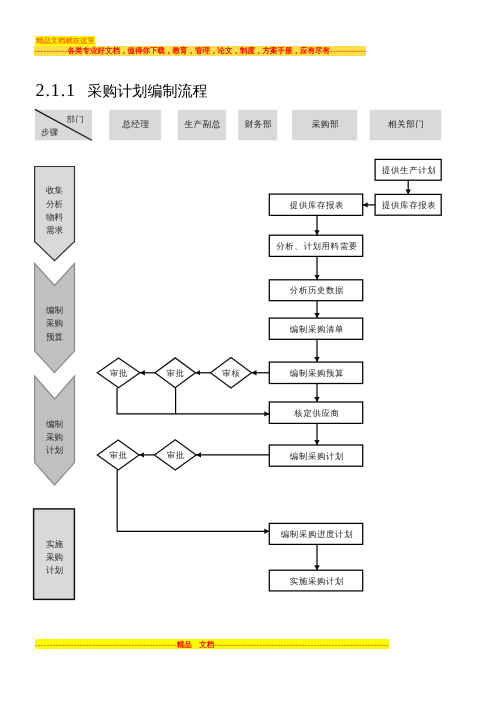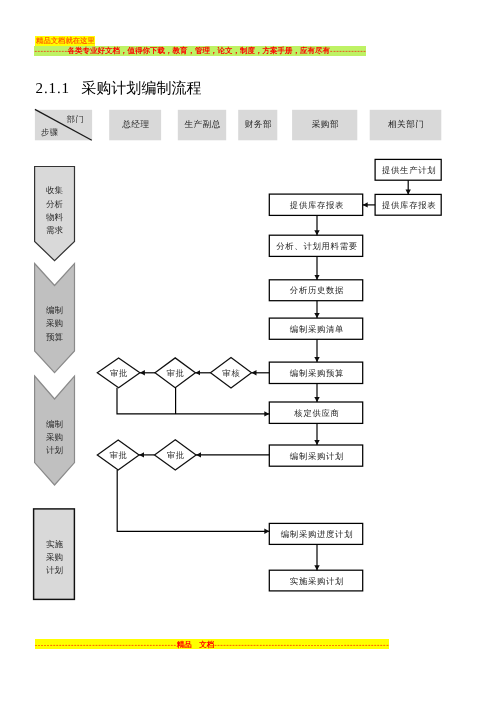--- a/index.html
+++ b/index.html
@@ -7,29 +7,29 @@
        font-family:"Liberation Serif",serif;
        -webkit-font-smoothing:antialiased;
        text-rendering:geometricPrecision;}
   #page{position:absolute;left:0;top:0;width:496px;height:702px;background:#fff;will-change:transform;}
 
   
   .promoblock{position:absolute;left:34.6px;top:35.6px;}
   .promo1{background:#ffff00;color:#ff6a00;font-size:7.3px;font-weight:bold;
           line-height:10px;height:10px;letter-spacing:0.03px;white-space:nowrap;
           display:block;width:60.6px;padding-left:1.5px;box-sizing:border-box;}
-  .promo2{background:#bef264;color:#ff0000;font-size:7.5px;font-weight:bold;
+  .promo2{background:#fde047;color:#ff0000;font-size:7.5px;font-weight:bold;
           line-height:10px;height:10px;white-space:nowrap;
           display:block;margin-left:-0.2px;}
   .dash{letter-spacing:0.52px;}
   .cjk{letter-spacing:0px;}
 
   
   .title{position:absolute;left:35.6px;top:79.5px;color:#000;white-space:nowrap;}
-  .title .num{font-size:15px;letter-spacing:0.85px;}
+  .title .num{font-size:18px;letter-spacing:0.85px;}
   .title .tx{font-size:15px;letter-spacing:0.06px;margin-left:11.3px;}
 
   
   .footer{position:absolute;left:34.8px;top:639.2px;height:9.6px;line-height:11.2px;
           background:#ffff00;color:#ff0000;font-size:7.5px;letter-spacing:-0.5px;
           font-weight:bold;white-space:nowrap;overflow:hidden;}
 
   svg{position:absolute;left:0;top:0;}
 </style>
 </head>

